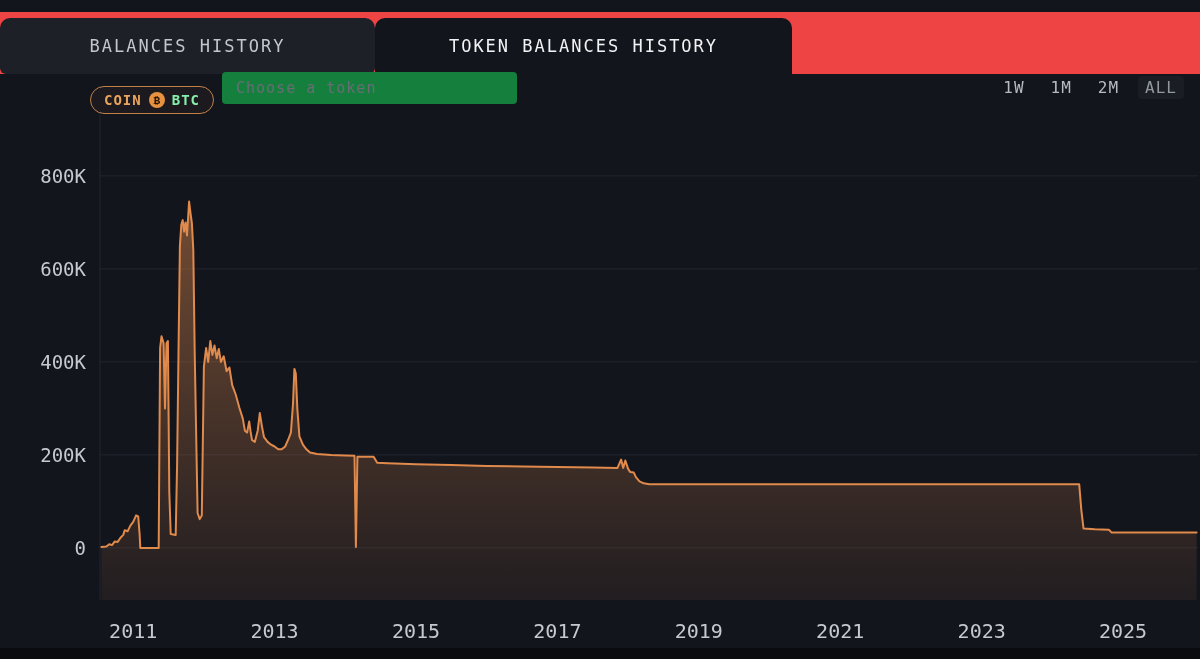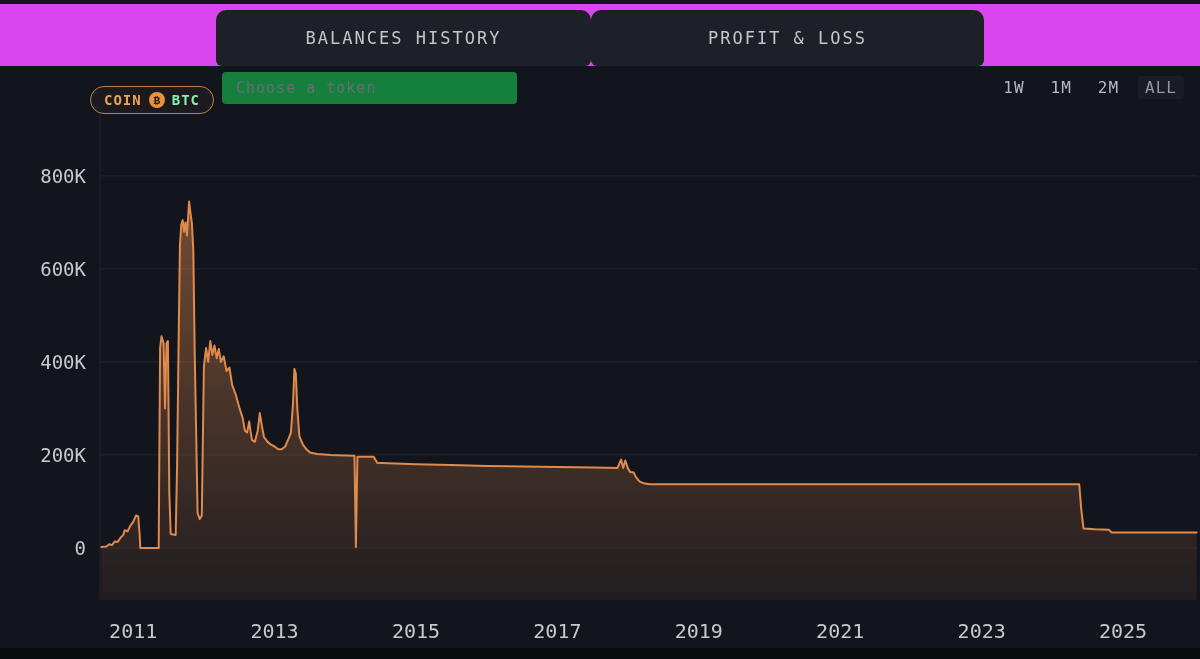--- a/index.html
+++ b/index.html
@@ -3,22 +3,22 @@
 <meta charset="utf-8">
 <style>
   html,body{margin:0;padding:0;}
   body{
     width:1200px;height:659px;position:relative;overflow:hidden;
     background:#13151d;
     font-family:"DejaVu Sans Mono","Liberation Mono",monospace;
   }
   
   .tabbar{
-    position:absolute;top:4px;left:0;width:1200px;height:62px;
-    background:#d946ef;display:flex;z-index:3;justify-content:center;
+    position:absolute;top:12px;left:0;width:1200px;height:62px;
+    background:#ef4444;display:flex;z-index:3;
   }
   .tab{
     margin-top:6px;height:56px;display:flex;align-items:center;justify-content:center;
     border-radius:10px 10px 6px 6px;
     color:#c3c6cb;font-size:17px;letter-spacing:2px;cursor:pointer;white-space:nowrap;
   }
   .tab.inactive{background:#1d2026;}
   .tab.active{background:#13151d;color:#f2f3f5;border-radius:10px 10px 0 0;}
   .t1{width:375px}.t2{width:417px}.t3{width:393px}
   
@@ -91,22 +91,22 @@
     <path d="M101.4 547.0 L106.4 546.5 L109.2 544.2 L112.0 545.1 L114.8 541.4 L117.7 541.9 L120.5 537.7 L123.3 534.9 L124.7 530.2 L127.6 531.2 L130.4 525.6 L133.2 521.9 L136.1 515.4 L138.2 516.3 L139.6 534.0 L140.3 547.9 L158.7 547.9 L160.1 348.0 L161.5 336.3 L163.6 343.3 L165.0 408.4 L166.5 343.3 L167.9 341.0 L169.3 492.1 L170.7 534.0 L175.7 534.9 L177.1 464.2 L178.5 352.6 L179.9 245.7 L181.3 224.7 L182.7 220.1 L184.1 231.7 L185.5 222.4 L187.0 235.4 L189.1 201.5 L190.5 213.1 L191.9 223.3 L193.3 250.3 L194.7 352.6 L196.2 436.3 L197.6 513.0 L199.7 519.1 L201.8 515.4 L203.9 366.6 L206.1 348.0 L208.2 361.9 L210.3 341.0 L212.4 354.9 L214.5 345.6 L216.7 358.2 L218.8 348.9 L220.9 361.9 L223.7 356.3 L226.6 371.2 L229.4 367.5 L232.2 385.2 L235.7 394.5 L239.3 407.5 L242.8 418.6 L244.9 430.7 L247.1 432.6 L249.2 421.4 L250.6 431.7 L252.0 440.0 L254.8 441.9 L257.7 430.7 L259.8 413.1 L261.9 426.1 L264.0 437.2 L267.6 441.9 L271.1 444.7 L274.6 446.5 L278.2 449.3 L281.7 449.3 L285.2 446.5 L288.8 438.2 L290.9 432.6 L293.0 403.8 L294.4 368.9 L295.8 373.5 L297.3 408.4 L299.4 436.3 L302.9 444.7 L306.4 449.3 L310.0 452.6 L317.1 454.0 L331.2 454.9 L345.3 455.4 L354.5 455.8 L355.9 547.0 L357.4 456.8 L373.6 456.8 L377.2 462.8 L387.8 463.3 L416.0 464.2 L451.4 465.1 L486.7 466.1 L522.1 466.5 L557.4 467.0 L592.8 467.5 L617.5 467.9 L621.1 459.6 L623.2 467.9 L625.3 460.5 L628.1 468.9 L630.3 472.1 L633.8 472.6 L635.9 477.2 L639.5 481.4 L643.7 483.3 L649.4 484.2 L698.8 484.2 L769.5 484.2 L840.2 484.2 L911.0 484.2 L981.7 484.2 L1052.4 484.2 L1079.2 484.2 L1081.3 509.8 L1083.5 528.4 L1094.8 529.3 L1108.9 529.8 L1111.7 532.6 L1137.2 532.6 L1165.5 532.6 L1196.6 532.6 L 1196.6 600 L 101.4 600 Z" fill="url(#areaGrad)" stroke="none"></path>
     <path d="M101.4 547.0 L106.4 546.5 L109.2 544.2 L112.0 545.1 L114.8 541.4 L117.7 541.9 L120.5 537.7 L123.3 534.9 L124.7 530.2 L127.6 531.2 L130.4 525.6 L133.2 521.9 L136.1 515.4 L138.2 516.3 L139.6 534.0 L140.3 547.9 L158.7 547.9 L160.1 348.0 L161.5 336.3 L163.6 343.3 L165.0 408.4 L166.5 343.3 L167.9 341.0 L169.3 492.1 L170.7 534.0 L175.7 534.9 L177.1 464.2 L178.5 352.6 L179.9 245.7 L181.3 224.7 L182.7 220.1 L184.1 231.7 L185.5 222.4 L187.0 235.4 L189.1 201.5 L190.5 213.1 L191.9 223.3 L193.3 250.3 L194.7 352.6 L196.2 436.3 L197.6 513.0 L199.7 519.1 L201.8 515.4 L203.9 366.6 L206.1 348.0 L208.2 361.9 L210.3 341.0 L212.4 354.9 L214.5 345.6 L216.7 358.2 L218.8 348.9 L220.9 361.9 L223.7 356.3 L226.6 371.2 L229.4 367.5 L232.2 385.2 L235.7 394.5 L239.3 407.5 L242.8 418.6 L244.9 430.7 L247.1 432.6 L249.2 421.4 L250.6 431.7 L252.0 440.0 L254.8 441.9 L257.7 430.7 L259.8 413.1 L261.9 426.1 L264.0 437.2 L267.6 441.9 L271.1 444.7 L274.6 446.5 L278.2 449.3 L281.7 449.3 L285.2 446.5 L288.8 438.2 L290.9 432.6 L293.0 403.8 L294.4 368.9 L295.8 373.5 L297.3 408.4 L299.4 436.3 L302.9 444.7 L306.4 449.3 L310.0 452.6 L317.1 454.0 L331.2 454.9 L345.3 455.4 L354.5 455.8 L355.9 547.0 L357.4 456.8 L373.6 456.8 L377.2 462.8 L387.8 463.3 L416.0 464.2 L451.4 465.1 L486.7 466.1 L522.1 466.5 L557.4 467.0 L592.8 467.5 L617.5 467.9 L621.1 459.6 L623.2 467.9 L625.3 460.5 L628.1 468.9 L630.3 472.1 L633.8 472.6 L635.9 477.2 L639.5 481.4 L643.7 483.3 L649.4 484.2 L698.8 484.2 L769.5 484.2 L840.2 484.2 L911.0 484.2 L981.7 484.2 L1052.4 484.2 L1079.2 484.2 L1081.3 509.8 L1083.5 528.4 L1094.8 529.3 L1108.9 529.8 L1111.7 532.6 L1137.2 532.6 L1165.5 532.6 L1196.6 532.6" fill="none" stroke="#e08a4c" stroke-width="2" stroke-linejoin="round" stroke-linecap="round"></path>
   </svg>
 
 <div class="bottom-strip"></div>
 
 <div class="tabbar">
   <div class="tab inactive t1">
     <span>BALANCES HISTORY</span>
   </div>
-  <div class="tab inactive t3">
-    <span>PROFIT &amp; LOSS</span>
+  <div class="tab active t2">
+    <span>TOKEN BALANCES HISTORY</span>
   </div>
 </div>
 
 <div class="chip">
   <span class="chip-prefix">COIN</span>
   <span class="btc-icon">₿</span>
   <span class="chip-token">BTC</span>
 </div>
 
 <input class="token-input" type="text" placeholder="Choose a token" style="">

